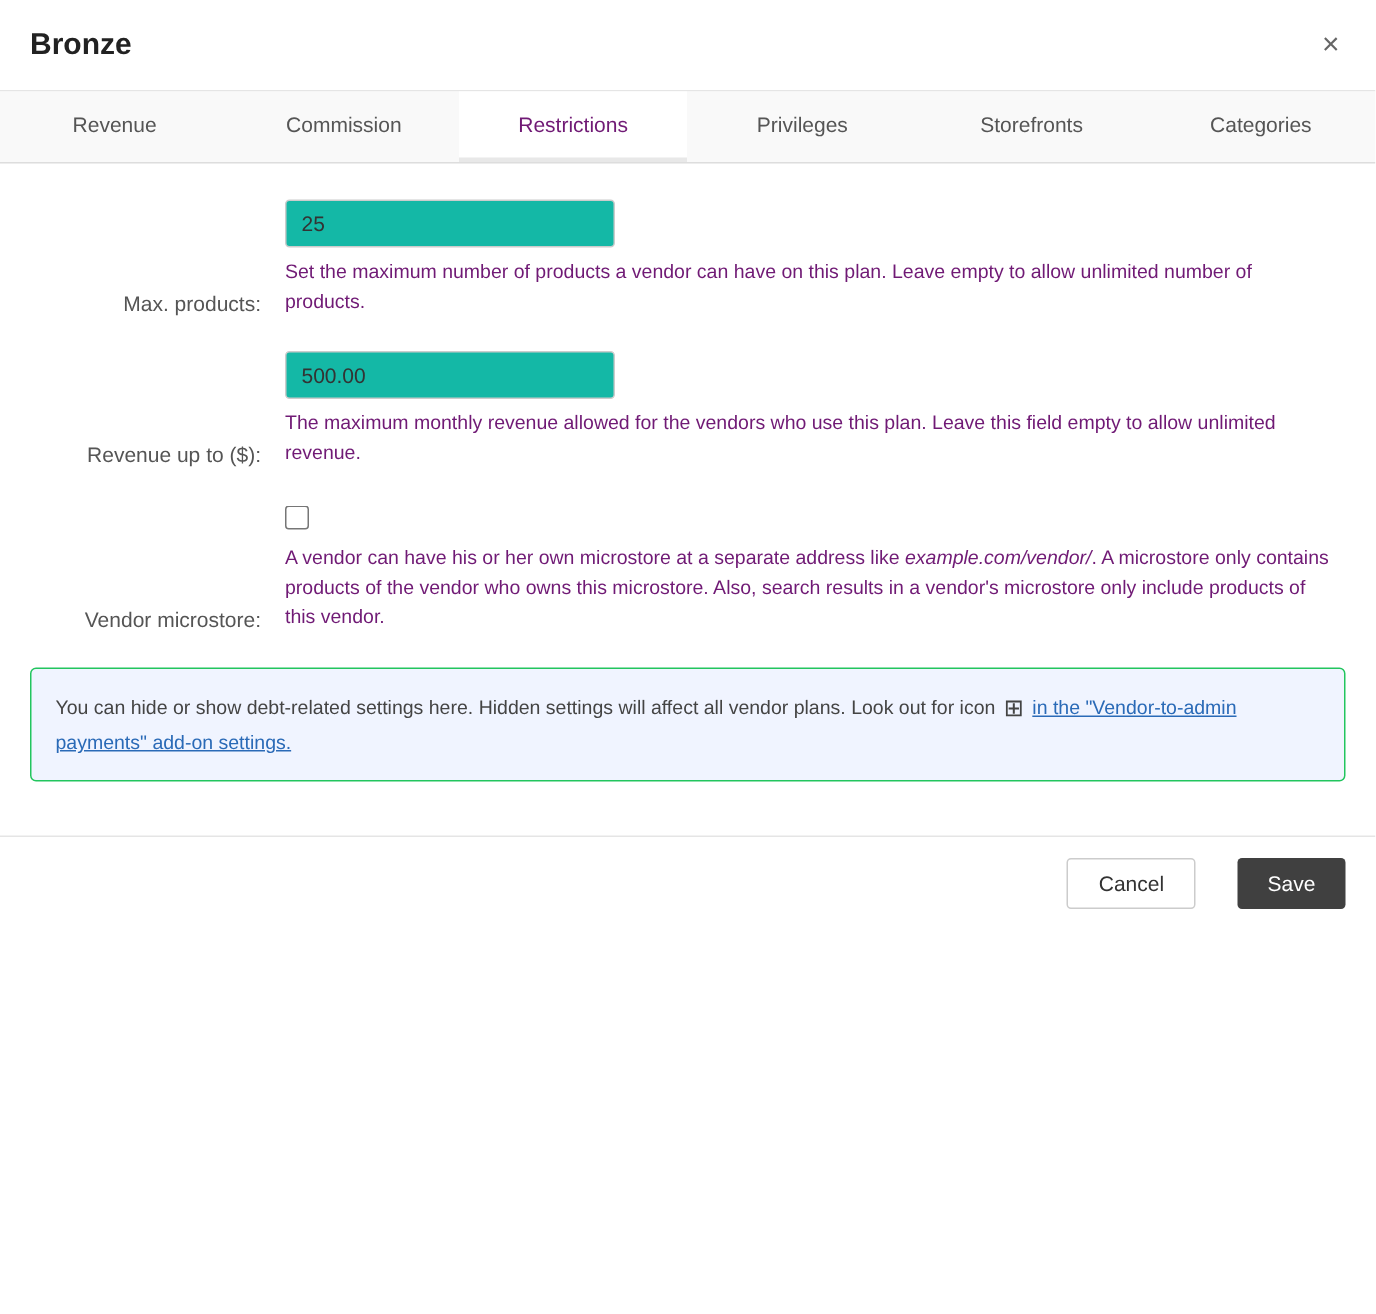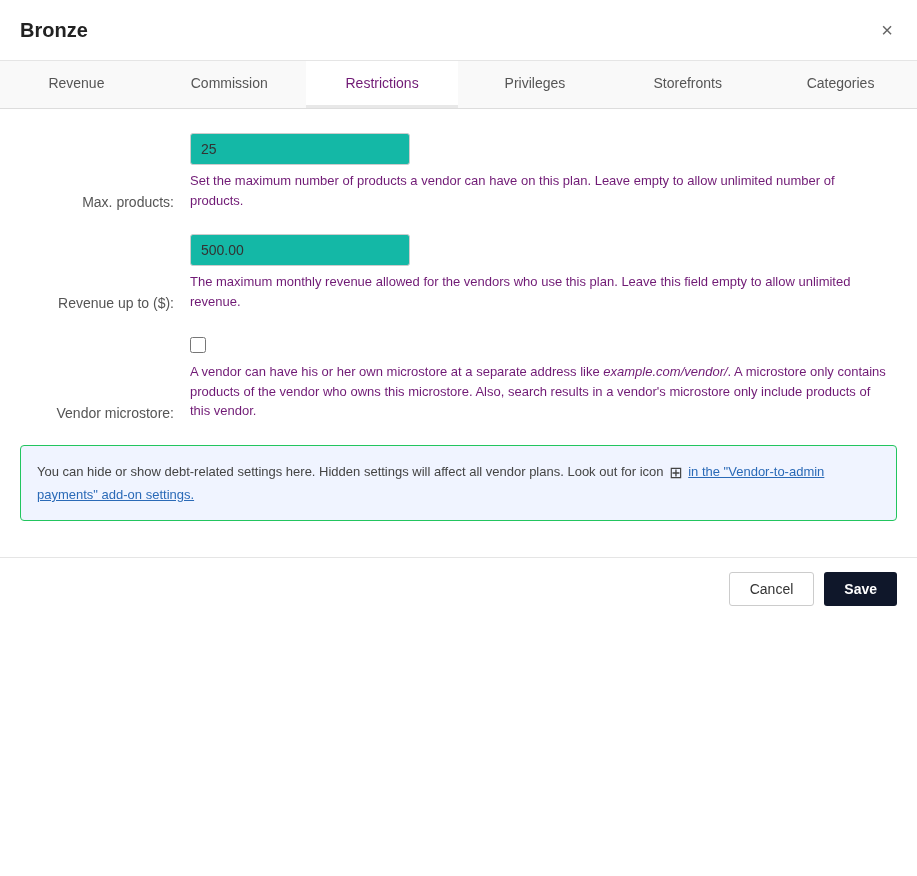--- a/index.html
+++ b/index.html
@@ -169,43 +169,43 @@
       font-size: 16px;
       vertical-align: middle;
       margin: 0 2px;
     }
 
     .modal-footer {
       border-top: 1px solid #e5e5e5;
       padding: 14px 20px;
       display: flex;
       justify-content: flex-end;
-      gap: 10px;
+      gap: 28px;
       background: #fff;
     }
 
     .btn-cancel {
       padding: 8px 20px;
       border: 1px solid #ccc;
       background: #fff;
       color: #333;
       border-radius: 3px;
       cursor: pointer;
       font-size: 14px;
     }
 
     .btn-save {
       padding: 8px 20px;
       border: none;
-      background: #0f172a;
+      background: #404040;
       color: #fff;
       border-radius: 3px;
       cursor: pointer;
       font-size: 14px;
-      font-weight: 700;
+      font-weight: 400;
     }
 
     em {
       font-style: italic;
     }
   </style>
 </head>
 <body>
 
 <div class="modal">

